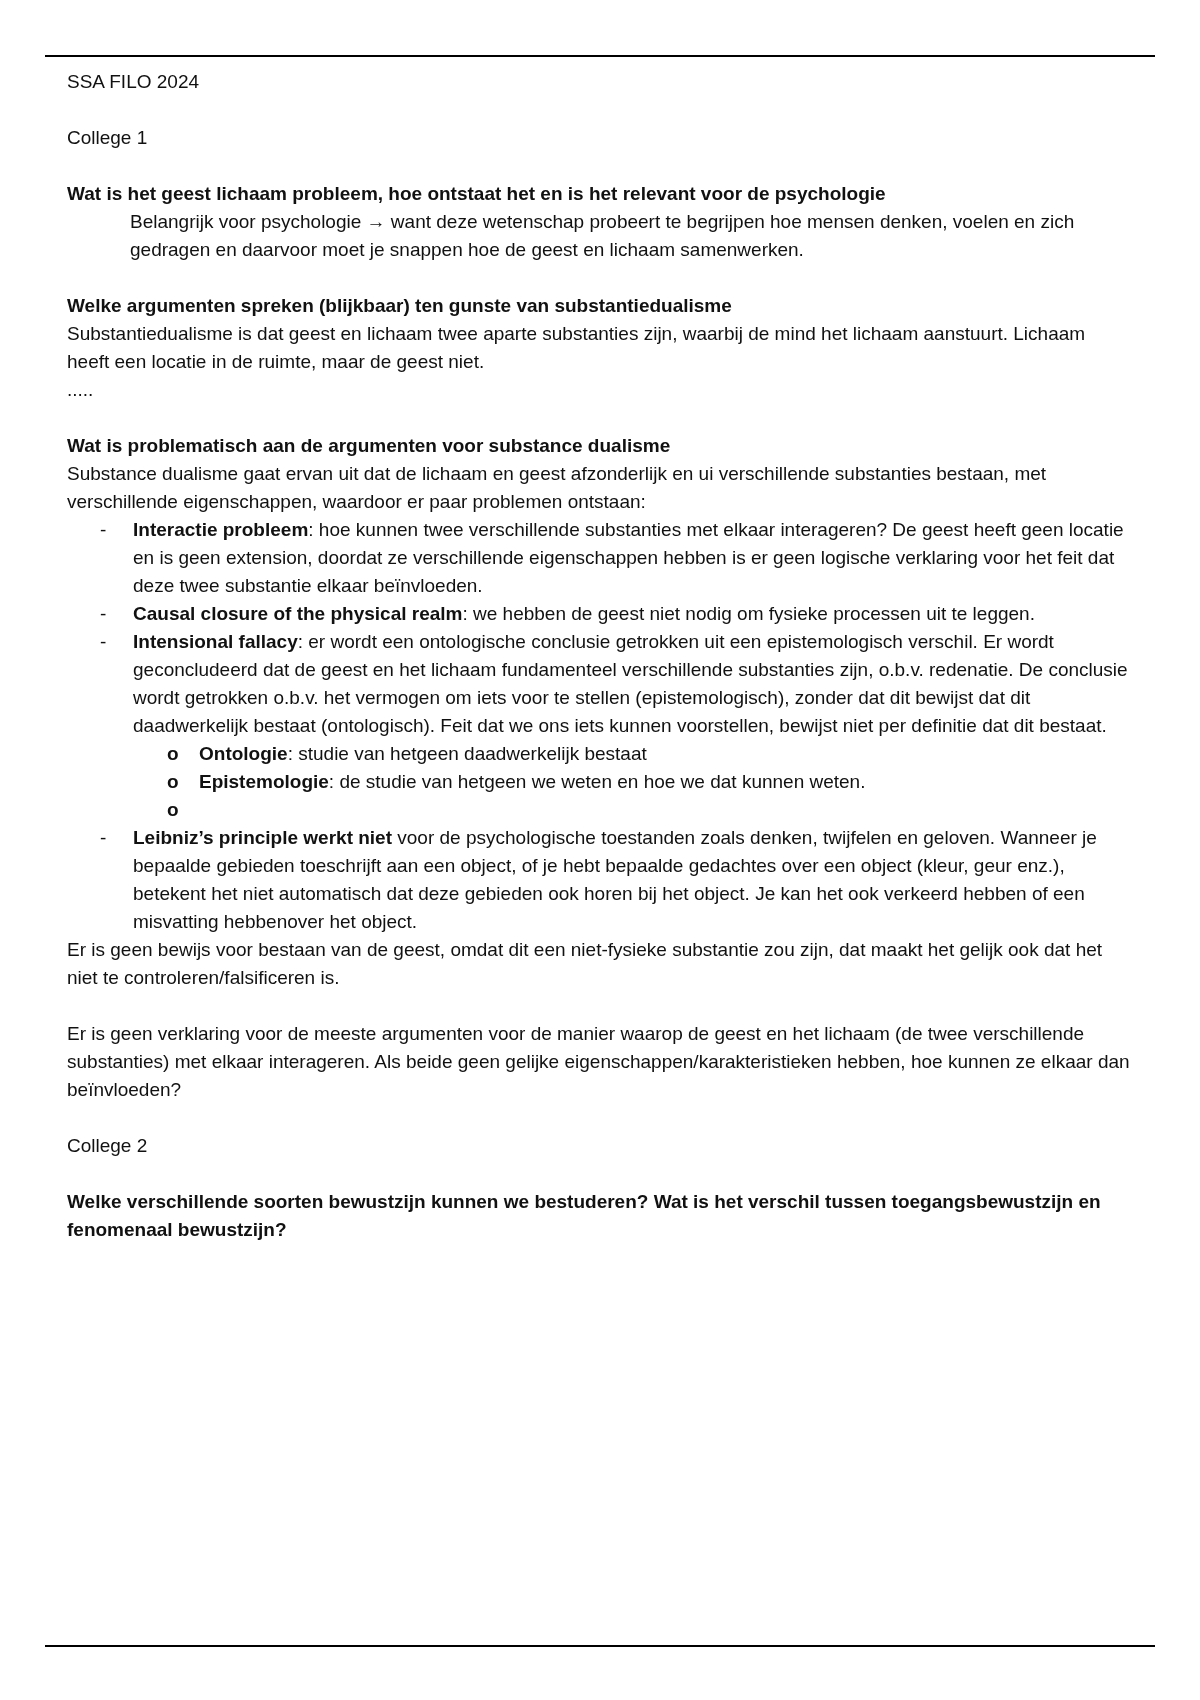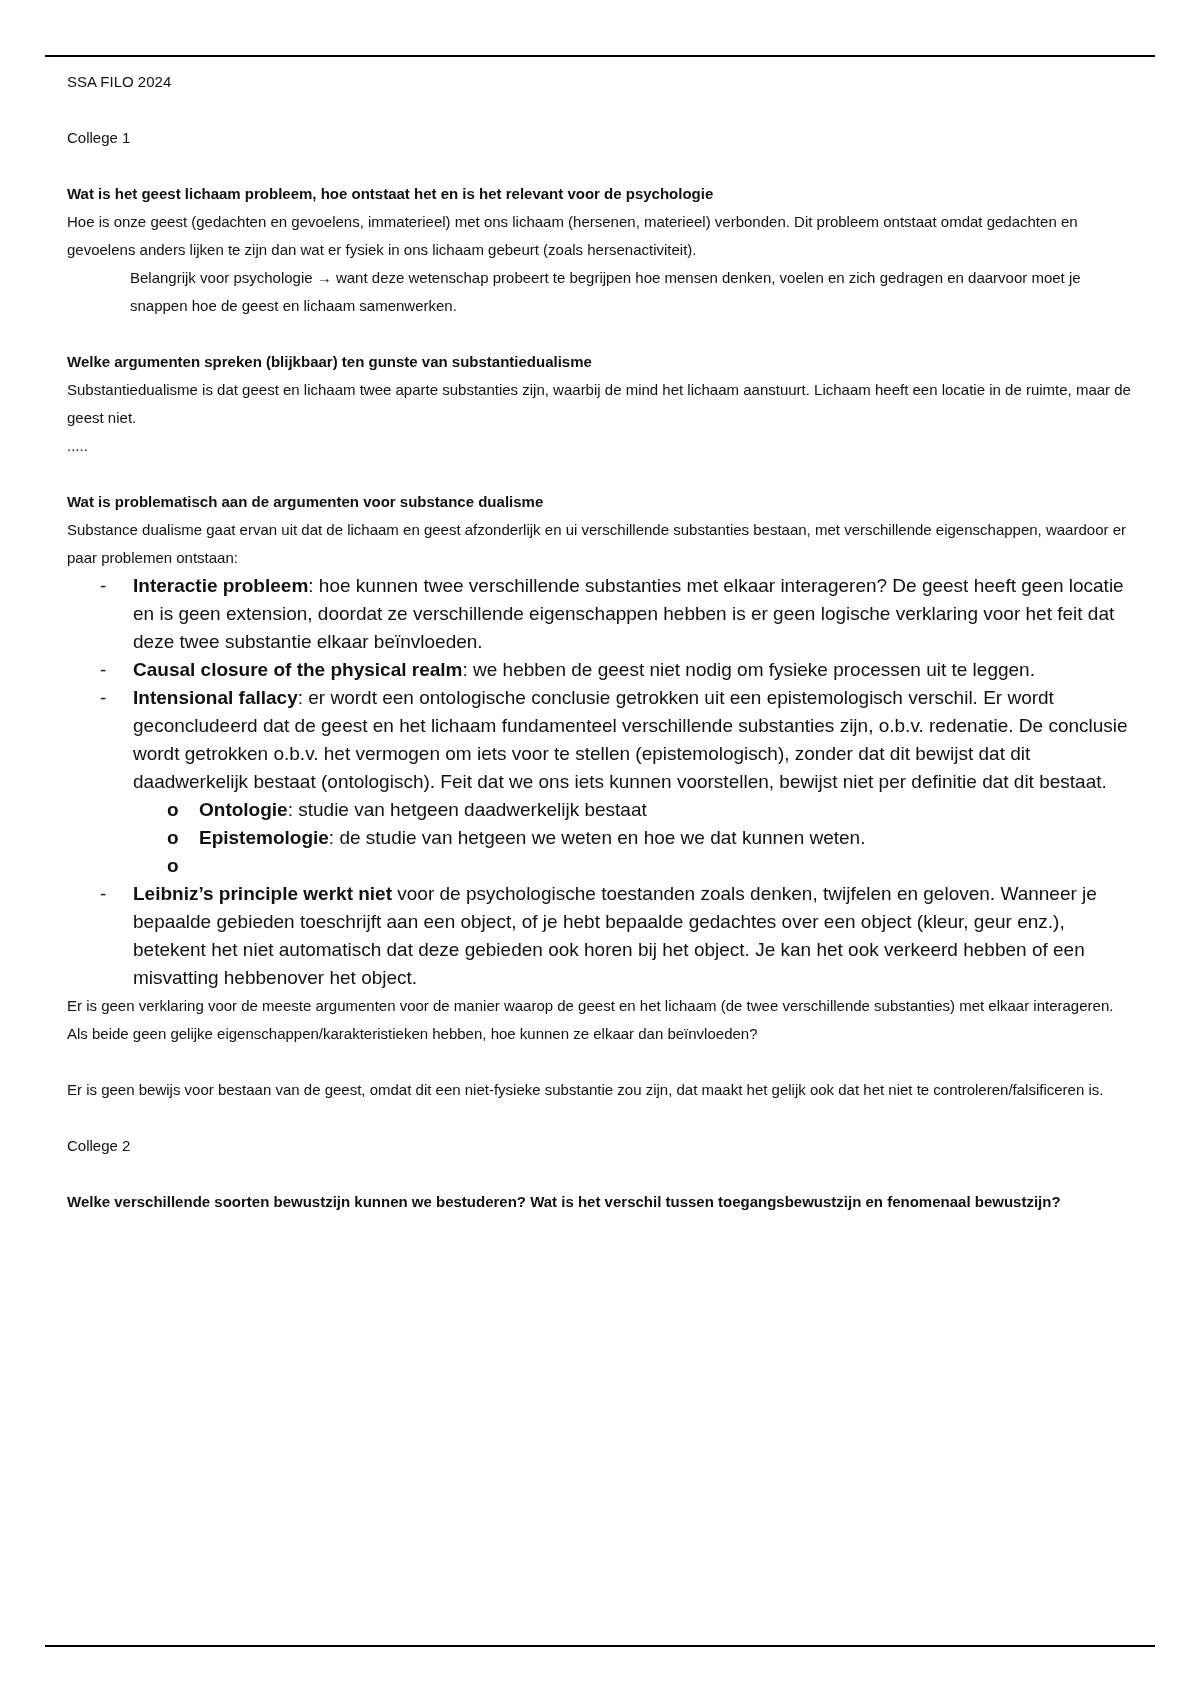--- a/index.html
+++ b/index.html
@@ -18,21 +18,21 @@
   .rule {
     position: absolute;
     left: 45px;
     right: 45px;
     height: 0;
     border-top: 2px solid #000000;
   }
   .rule-top { top: 55px; }
   .rule-bottom { top: 1645px; }
   .content { padding: 68px 68px 0 67px; }
-  p, h3 { margin: 0; padding: 0; font-size: 15px; font-weight: normal; }
+  p, h3 { margin: 0; padding: 0; font-size: 19px; font-weight: normal; }
   .heading { font-weight: bold; }
   .mb1 { margin-bottom: 28px; }
   .indent { padding-left: 63px; }
   ul.bullets { list-style: none; margin: 0; padding: 0; }
   li.bullet { display: flex; }
   li.bullet > .marker { flex: 0 0 33px; margin-left: 33px; }
   li.bullet > .btext { flex: 1 1 auto; }
   ul.subbullets { list-style: none; margin: 0; padding: 0; }
   li.subbullet { display: flex; }
   li.subbullet > .marker { flex: 0 0 32px; margin-left: 34px; font-weight: bold; }
@@ -45,21 +45,20 @@
 <div class="page">
   <div class="rule rule-top"></div>
 
   <div class="content">
 
     <p class="mb1">SSA FILO 2024</p>
 
     <p class="mb1">College 1</p>
 
     <h3 class="heading">Wat is het geest lichaam probleem, hoe ontstaat het en is het relevant voor de psychologie</h3>
-    <p>Hoe is onze geest (gedachten en gevoelens, immaterieel) met ons lichaam (hersenen, materieel) verbonden. Dit probleem ontstaat omdat gedachten en gevoelens anders lijken te zijn dan wat er fysiek in ons lichaam gebeurt (zoals hersenactiviteit).</p>
     <p class="indent mb1">Belangrijk voor psychologie → want deze wetenschap probeert te begrijpen hoe mensen denken, voelen en zich gedragen en daarvoor moet je snappen hoe de geest en lichaam samenwerken.</p>
 
     <h3 class="heading">Welke argumenten spreken (blijkbaar) ten gunste van substantiedualisme</h3>
     <p>Substantiedualisme is dat geest en lichaam twee aparte substanties zijn, waarbij de mind het lichaam aanstuurt. Lichaam heeft een locatie in de ruimte, maar de geest niet.</p>
     <p class="mb1">.....</p>
 
     <h3 class="heading">Wat is problematisch aan de argumenten voor substance dualisme</h3>
     <p>Substance dualisme gaat ervan uit dat de lichaam en geest afzonderlijk en ui verschillende substanties bestaan, met verschillende eigenschappen, waardoor er paar problemen ontstaan:</p>
 
     <ul class="bullets mb1">
@@ -90,22 +89,22 @@
             </li>
           </ul>
         </span>
       </li>
       <li class="bullet">
         <span class="marker">-</span>
         <span class="btext"><span class="lead">Leibniz’s principle werkt niet</span><span> voor de psychologische toestanden zoals denken, twijfelen en geloven. Wanneer je bepaalde gebieden toeschrijft aan een object, of je hebt bepaalde gedachtes over een object (kleur, geur enz.), betekent het niet automatisch dat deze gebieden ook horen bij het object. Je kan het ook verkeerd hebben of een misvatting hebbenover het object.</span></span>
       </li>
     </ul>
 
+    <p class="mb1">Er is geen bewijs voor bestaan van de geest, omdat dit een niet-fysieke substantie zou zijn, dat maakt het gelijk ook dat het niet te controleren/falsificeren is.</p>
     <p class="mb1">Er is geen verklaring voor de meeste argumenten voor de manier waarop de geest en het lichaam (de twee verschillende substanties) met elkaar interageren. Als beide geen gelijke eigenschappen/karakteristieken hebben, hoe kunnen ze elkaar dan beïnvloeden?</p>
-    <p class="mb1">Er is geen bewijs voor bestaan van de geest, omdat dit een niet-fysieke substantie zou zijn, dat maakt het gelijk ook dat het niet te controleren/falsificeren is.</p>
 
     <p class="mb1">College 2</p>
 
     <h3 class="heading">Welke verschillende soorten bewustzijn kunnen we bestuderen? Wat is het verschil tussen toegangsbewustzijn en fenomenaal bewustzijn?</h3>
 
   </div>
 
   <div class="rule rule-bottom"></div>
 </div>
 

